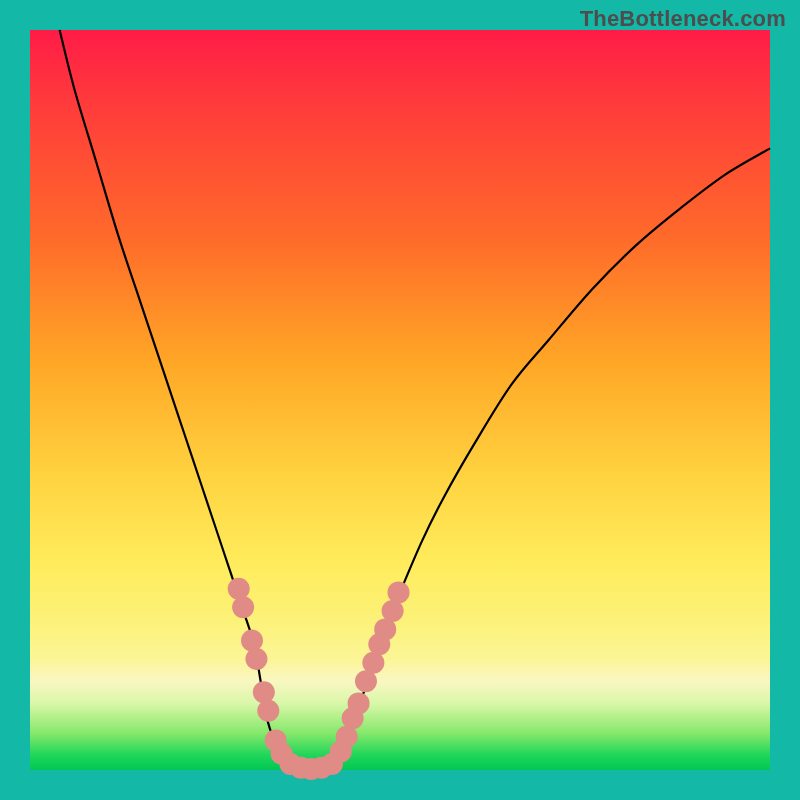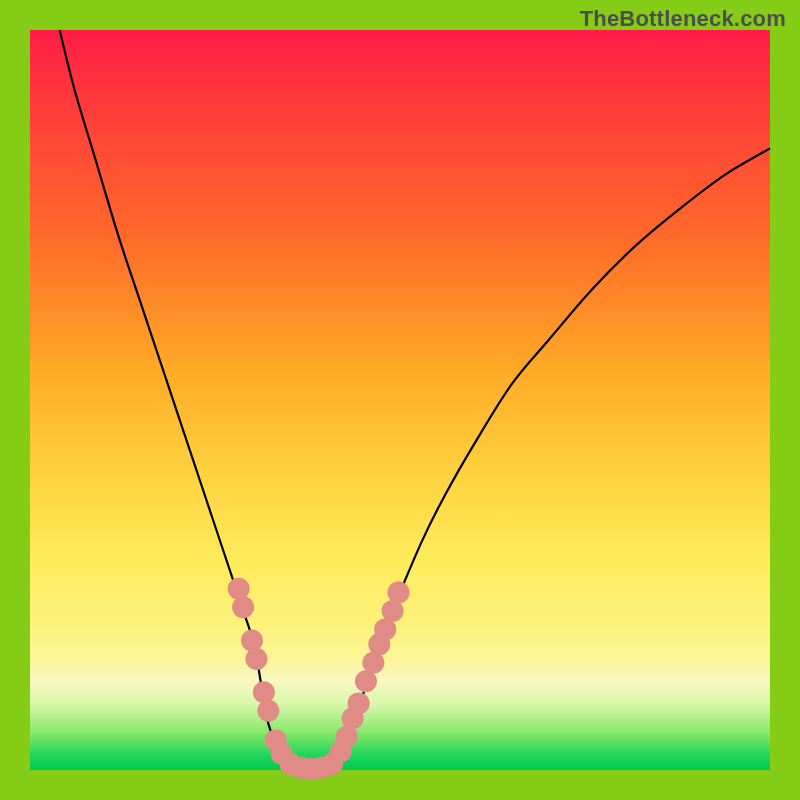--- a/index.html
+++ b/index.html
@@ -7,21 +7,21 @@
     padding: 0;
     width: 800px;
     height: 800px;
     background: #000;
     overflow: hidden;
   }
   .canvas {
     position: relative;
     width: 800px;
     height: 800px;
-    background: #84cc16;
+    background: #14b8a6;
   }
   .plot-area {
     position: absolute;
     left: 30px;
     top: 30px;
     width: 740px;
     height: 740px;
     
     background:
       linear-gradient(

